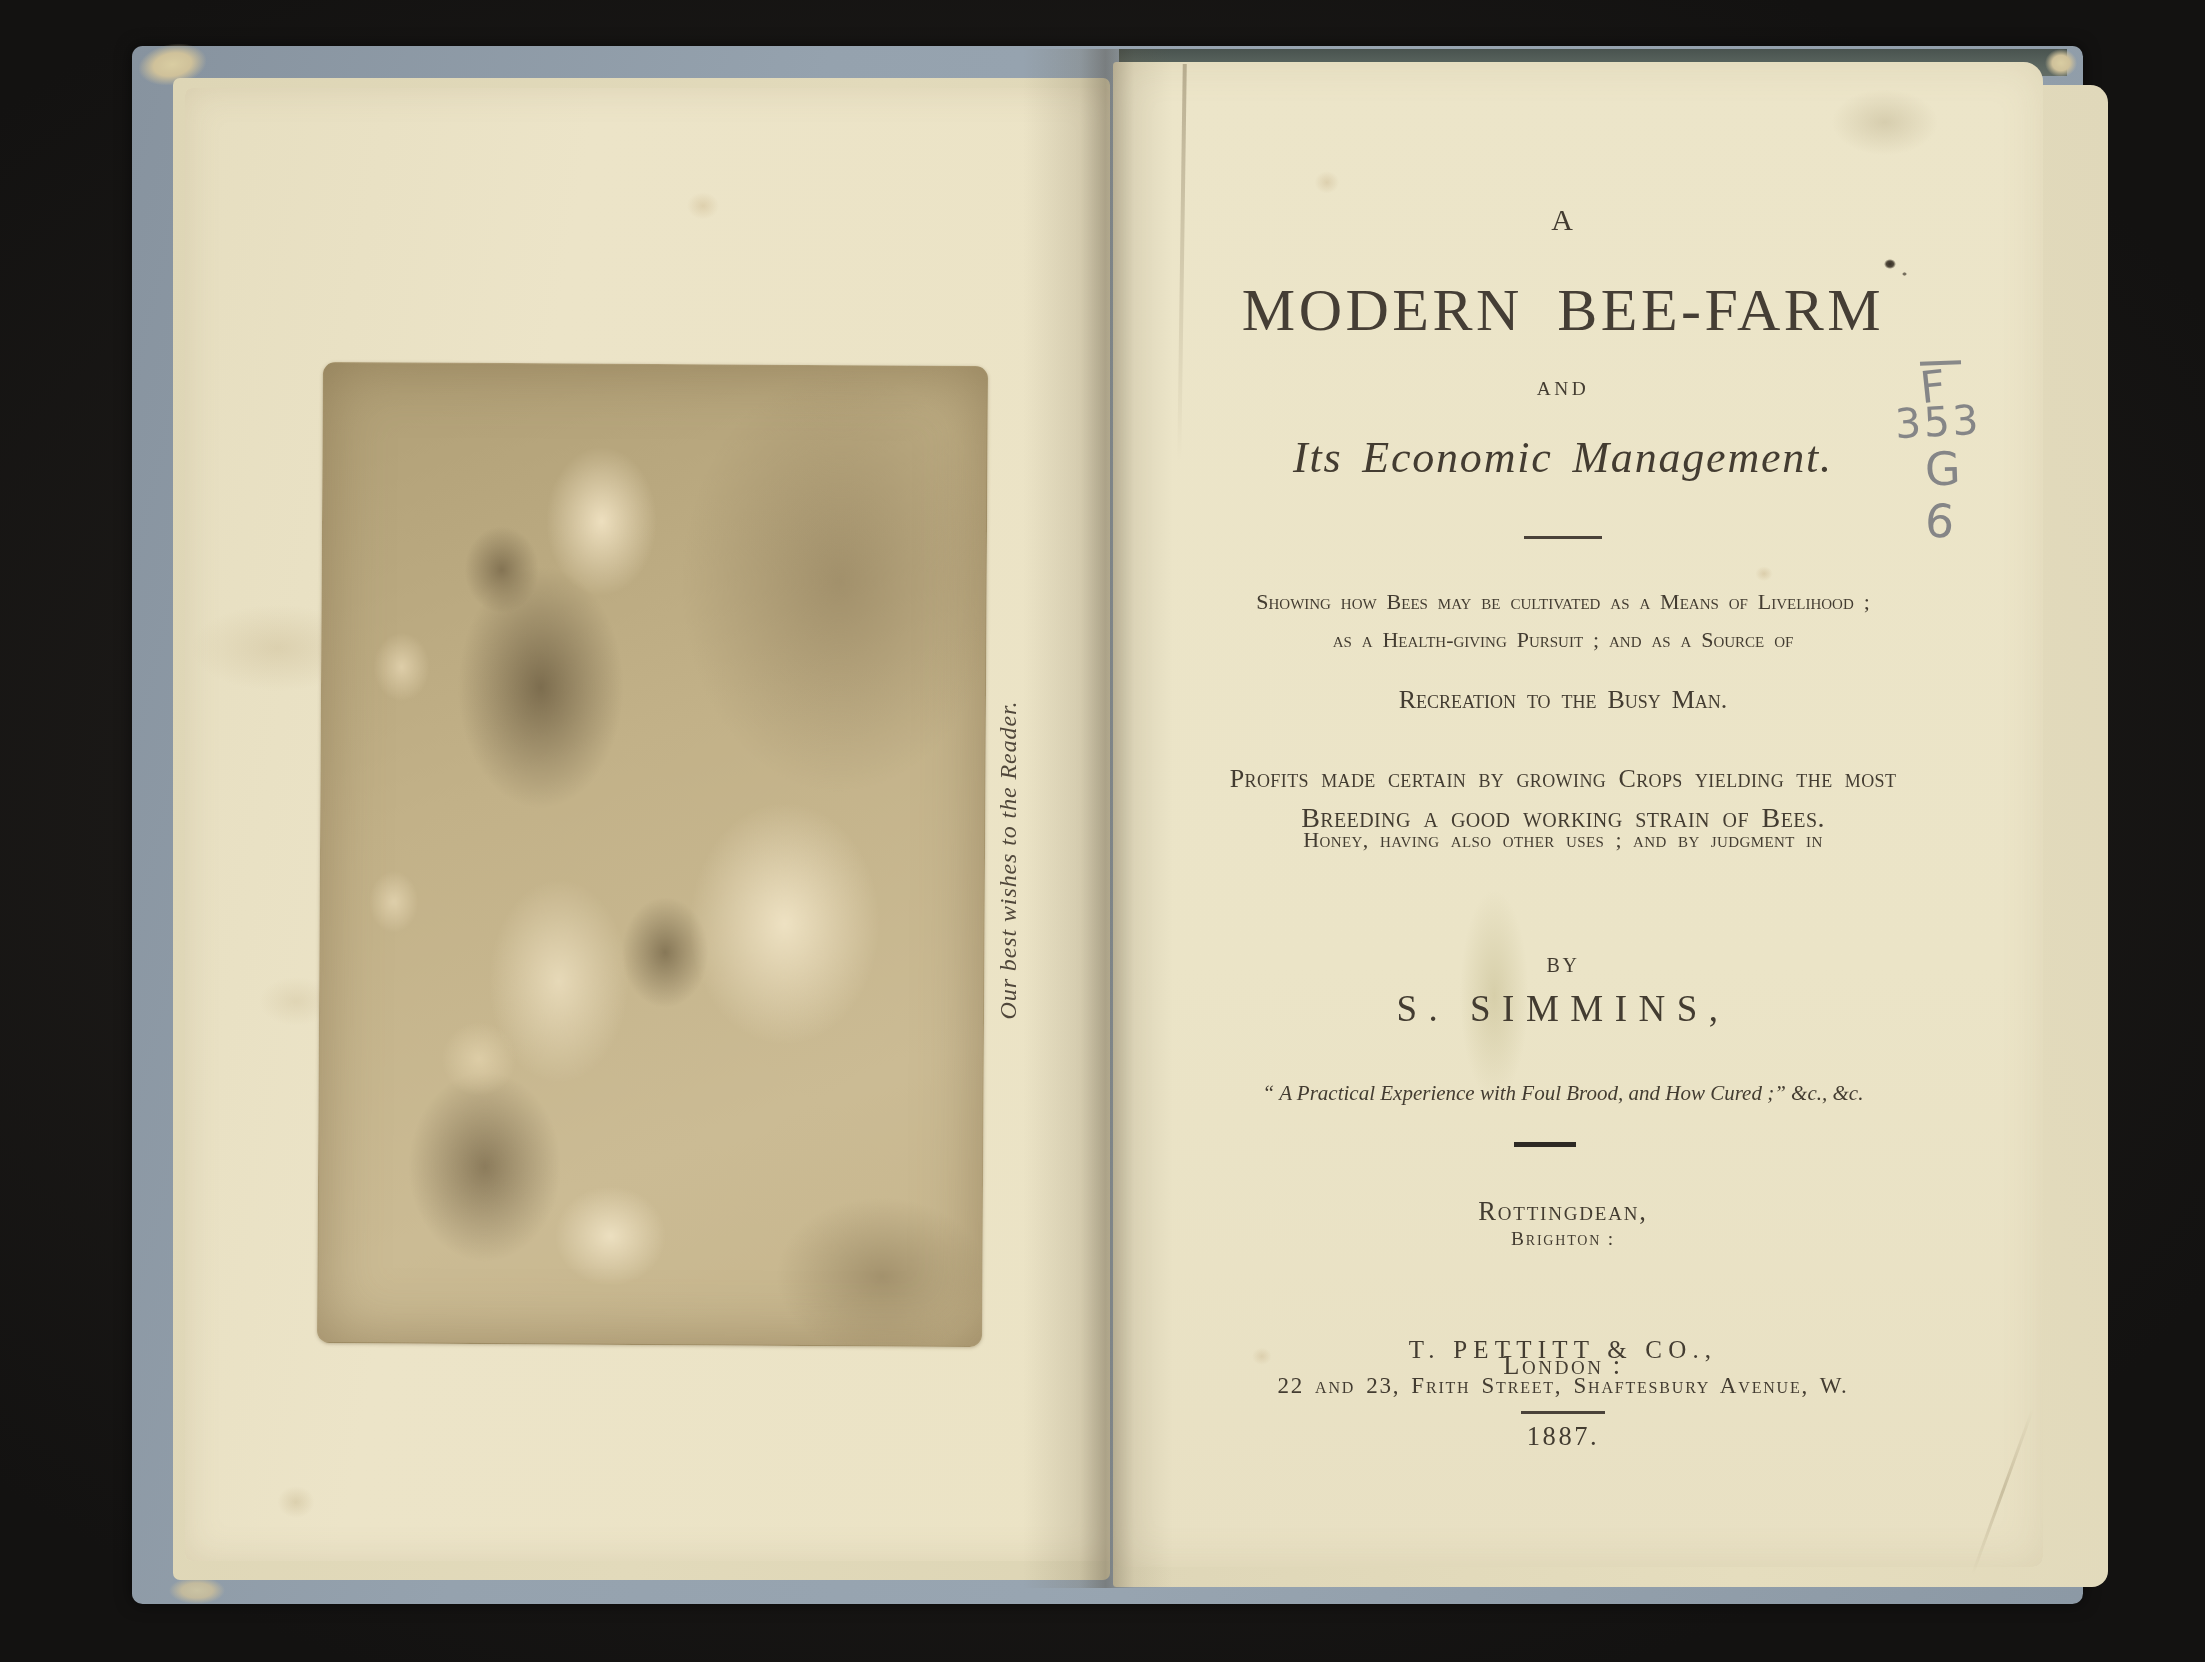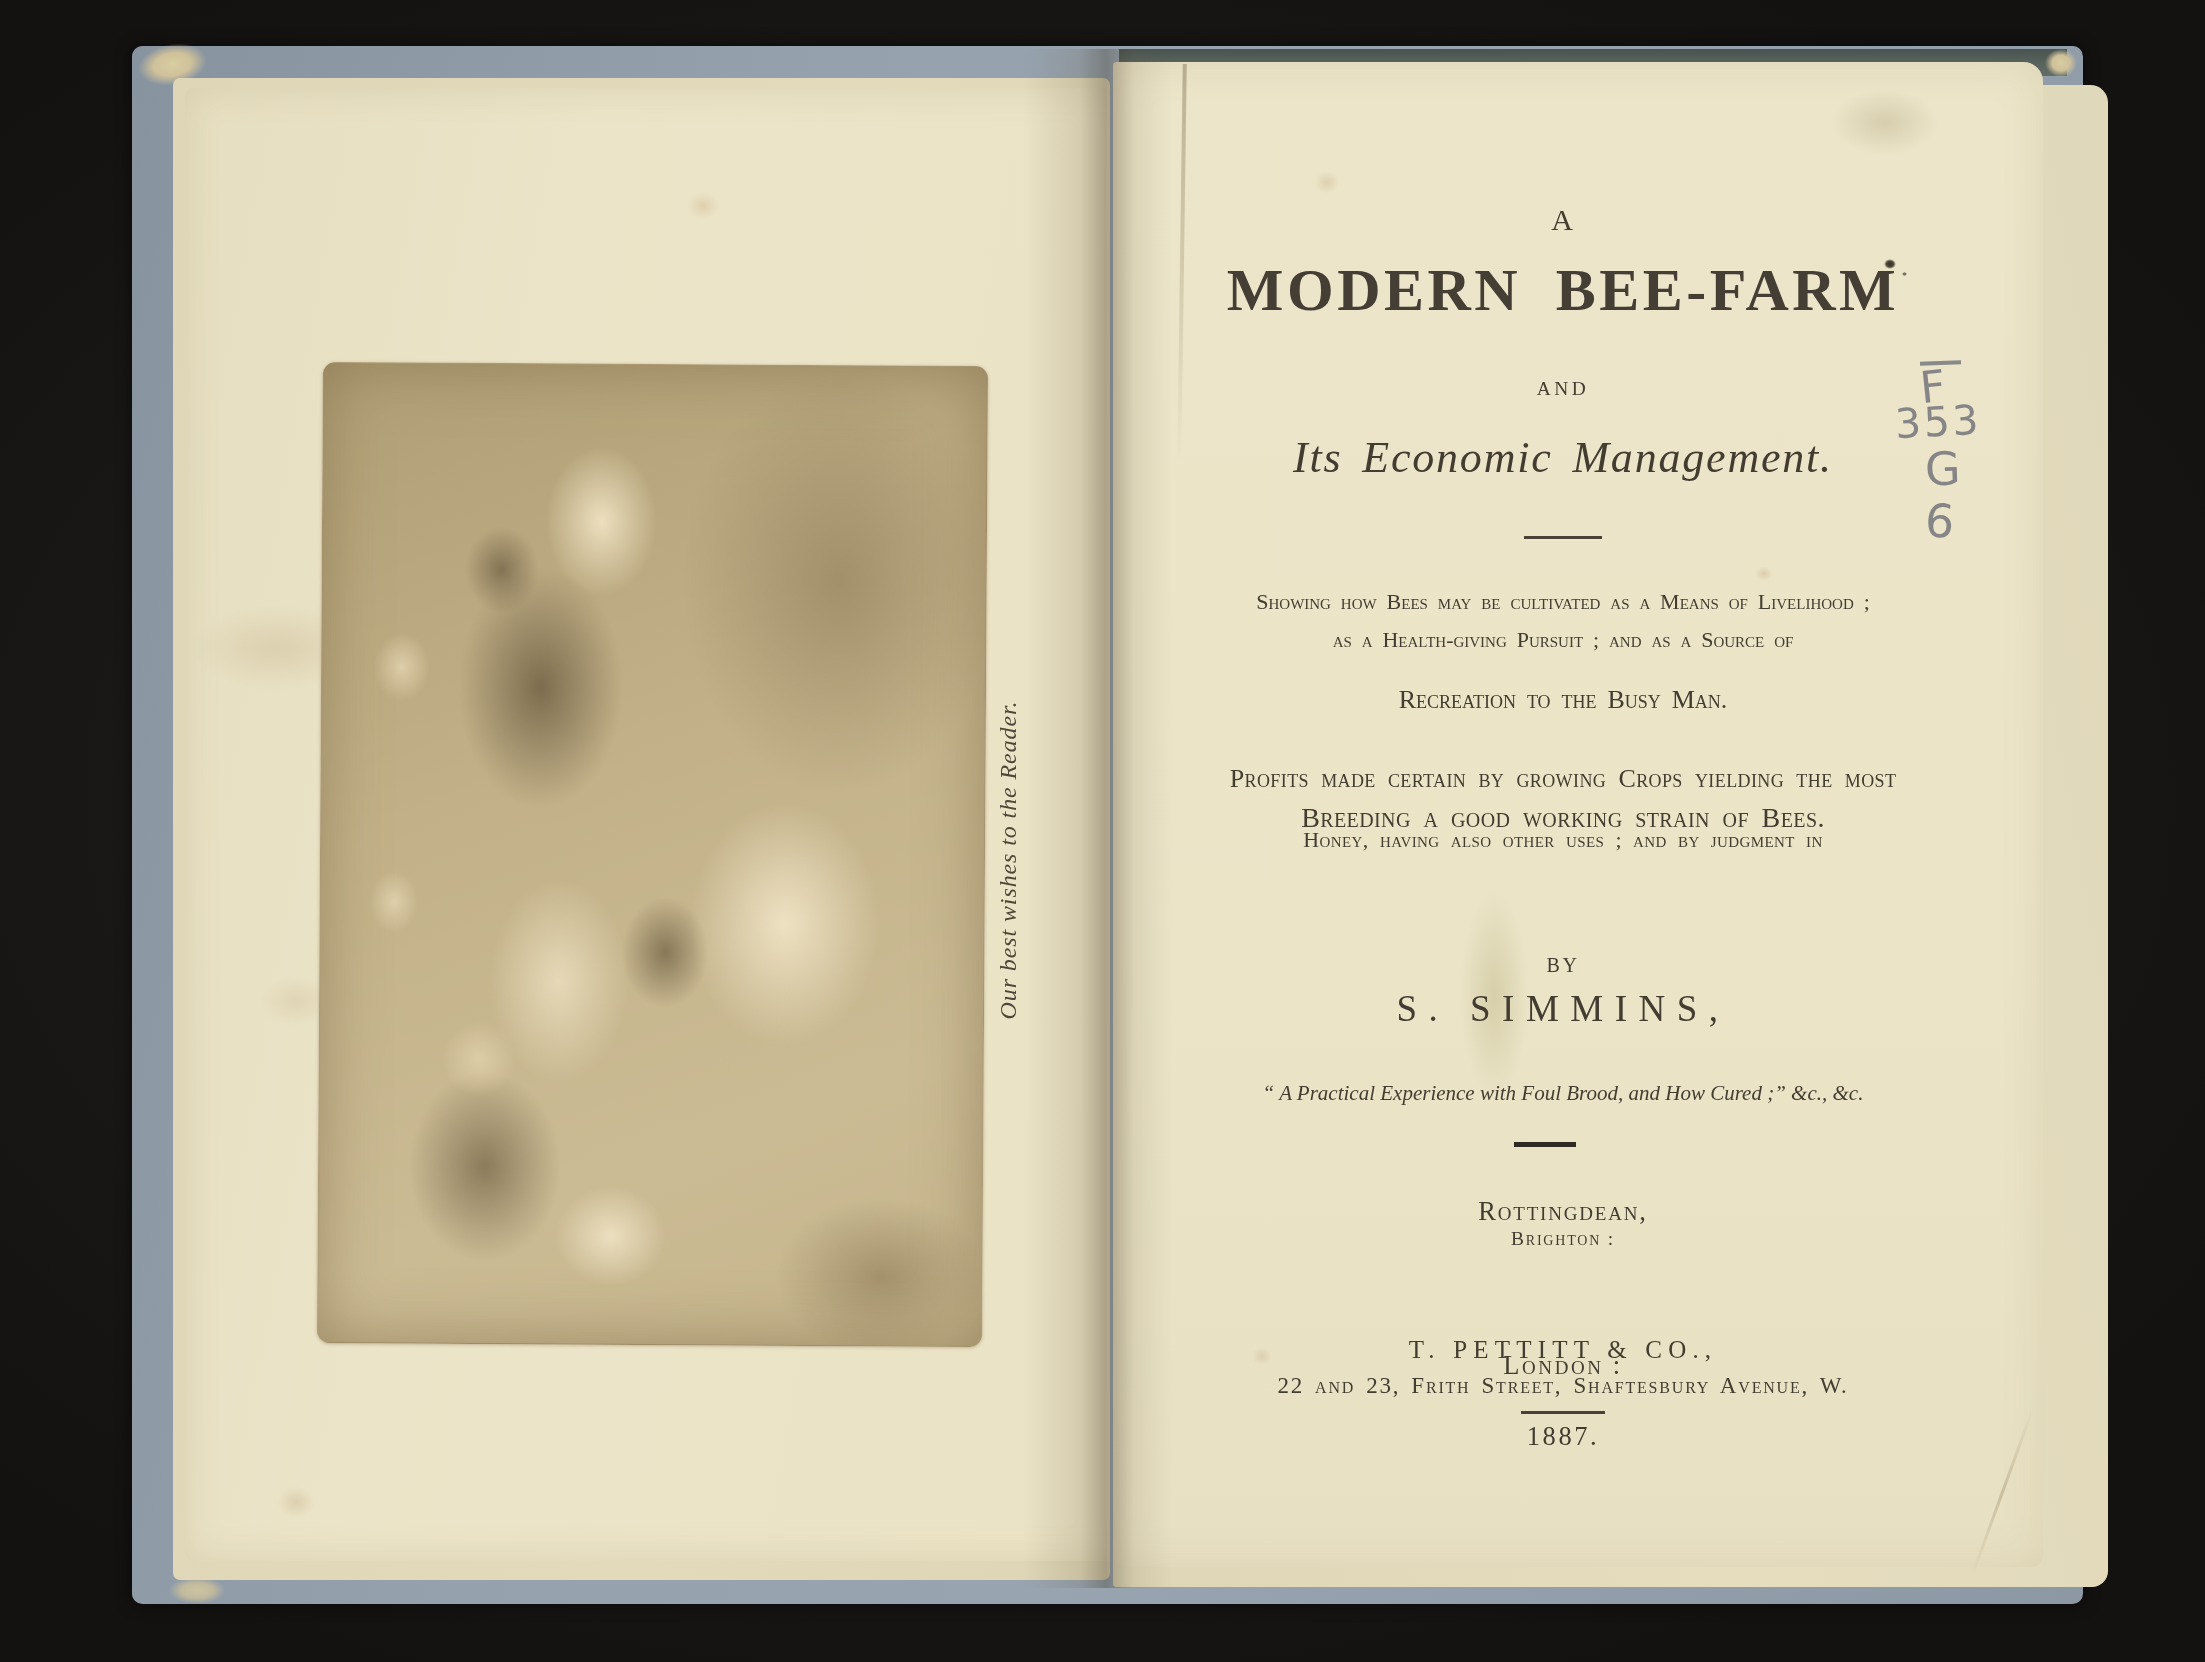--- a/index.html
+++ b/index.html
@@ -97,21 +97,21 @@
   <div class="abs page-right"></div>
 
   <div class="abs photo"></div>
   <div class="abs caption">Our best wishes to the Reader.</div>
 
   <div class="abs gutter-shadow"></div>
   <div class="abs crease-v"></div>
   <div class="abs crease-d"></div>
 
   <div class="abs tx" style="top:205px;font-size:30px;letter-spacing:1.8px;">A</div>
-  <div class="abs tx" style="top:260px;font-size:60px;letter-spacing:3.5px;word-spacing:16px;color:#453e35;font-weight:bold;">MODERN  BEE-FARM</div>
+  <div class="abs tx" style="top:280px;font-size:60px;letter-spacing:3.5px;word-spacing:16px;color:#453e35;">MODERN  BEE-FARM</div>
   <div class="abs smudge" style="left:1884px;top:259px;width:12.4px;height:9.7px;border-radius:50%;"></div>
   <div class="abs smudge" style="left:1902px;top:272px;width:5.3px;height:4.4px;border-radius:50%;opacity:.7;"></div>
 
   <div class="abs tx" style="top:379px;font-size:19.4px;letter-spacing:3.5px;">AND</div>
   <div class="abs tx" style="top:436px;font-size:44px;font-style:italic;letter-spacing:1.8px;word-spacing:7px;">Its Economic Management.</div>
   <div class="abs rule" style="left:1524px;top:536px;width:78px;height:2.6px;"></div>
 
   <div class="abs tx sc" style="top:591px;font-size:22px;word-spacing:4.4px;">Showing how Bees may be cultivated as a Means of Livelihood ;</div>
   <div class="abs tx sc" style="top:629px;font-size:22px;word-spacing:4.4px;">as a Health-giving Pursuit ; and as a Source of</div>
   <div class="abs tx sc" style="top:666px;font-size:26px;word-spacing:4.4px;margin-top:21px;">Recreation to the Busy Man.</div>

